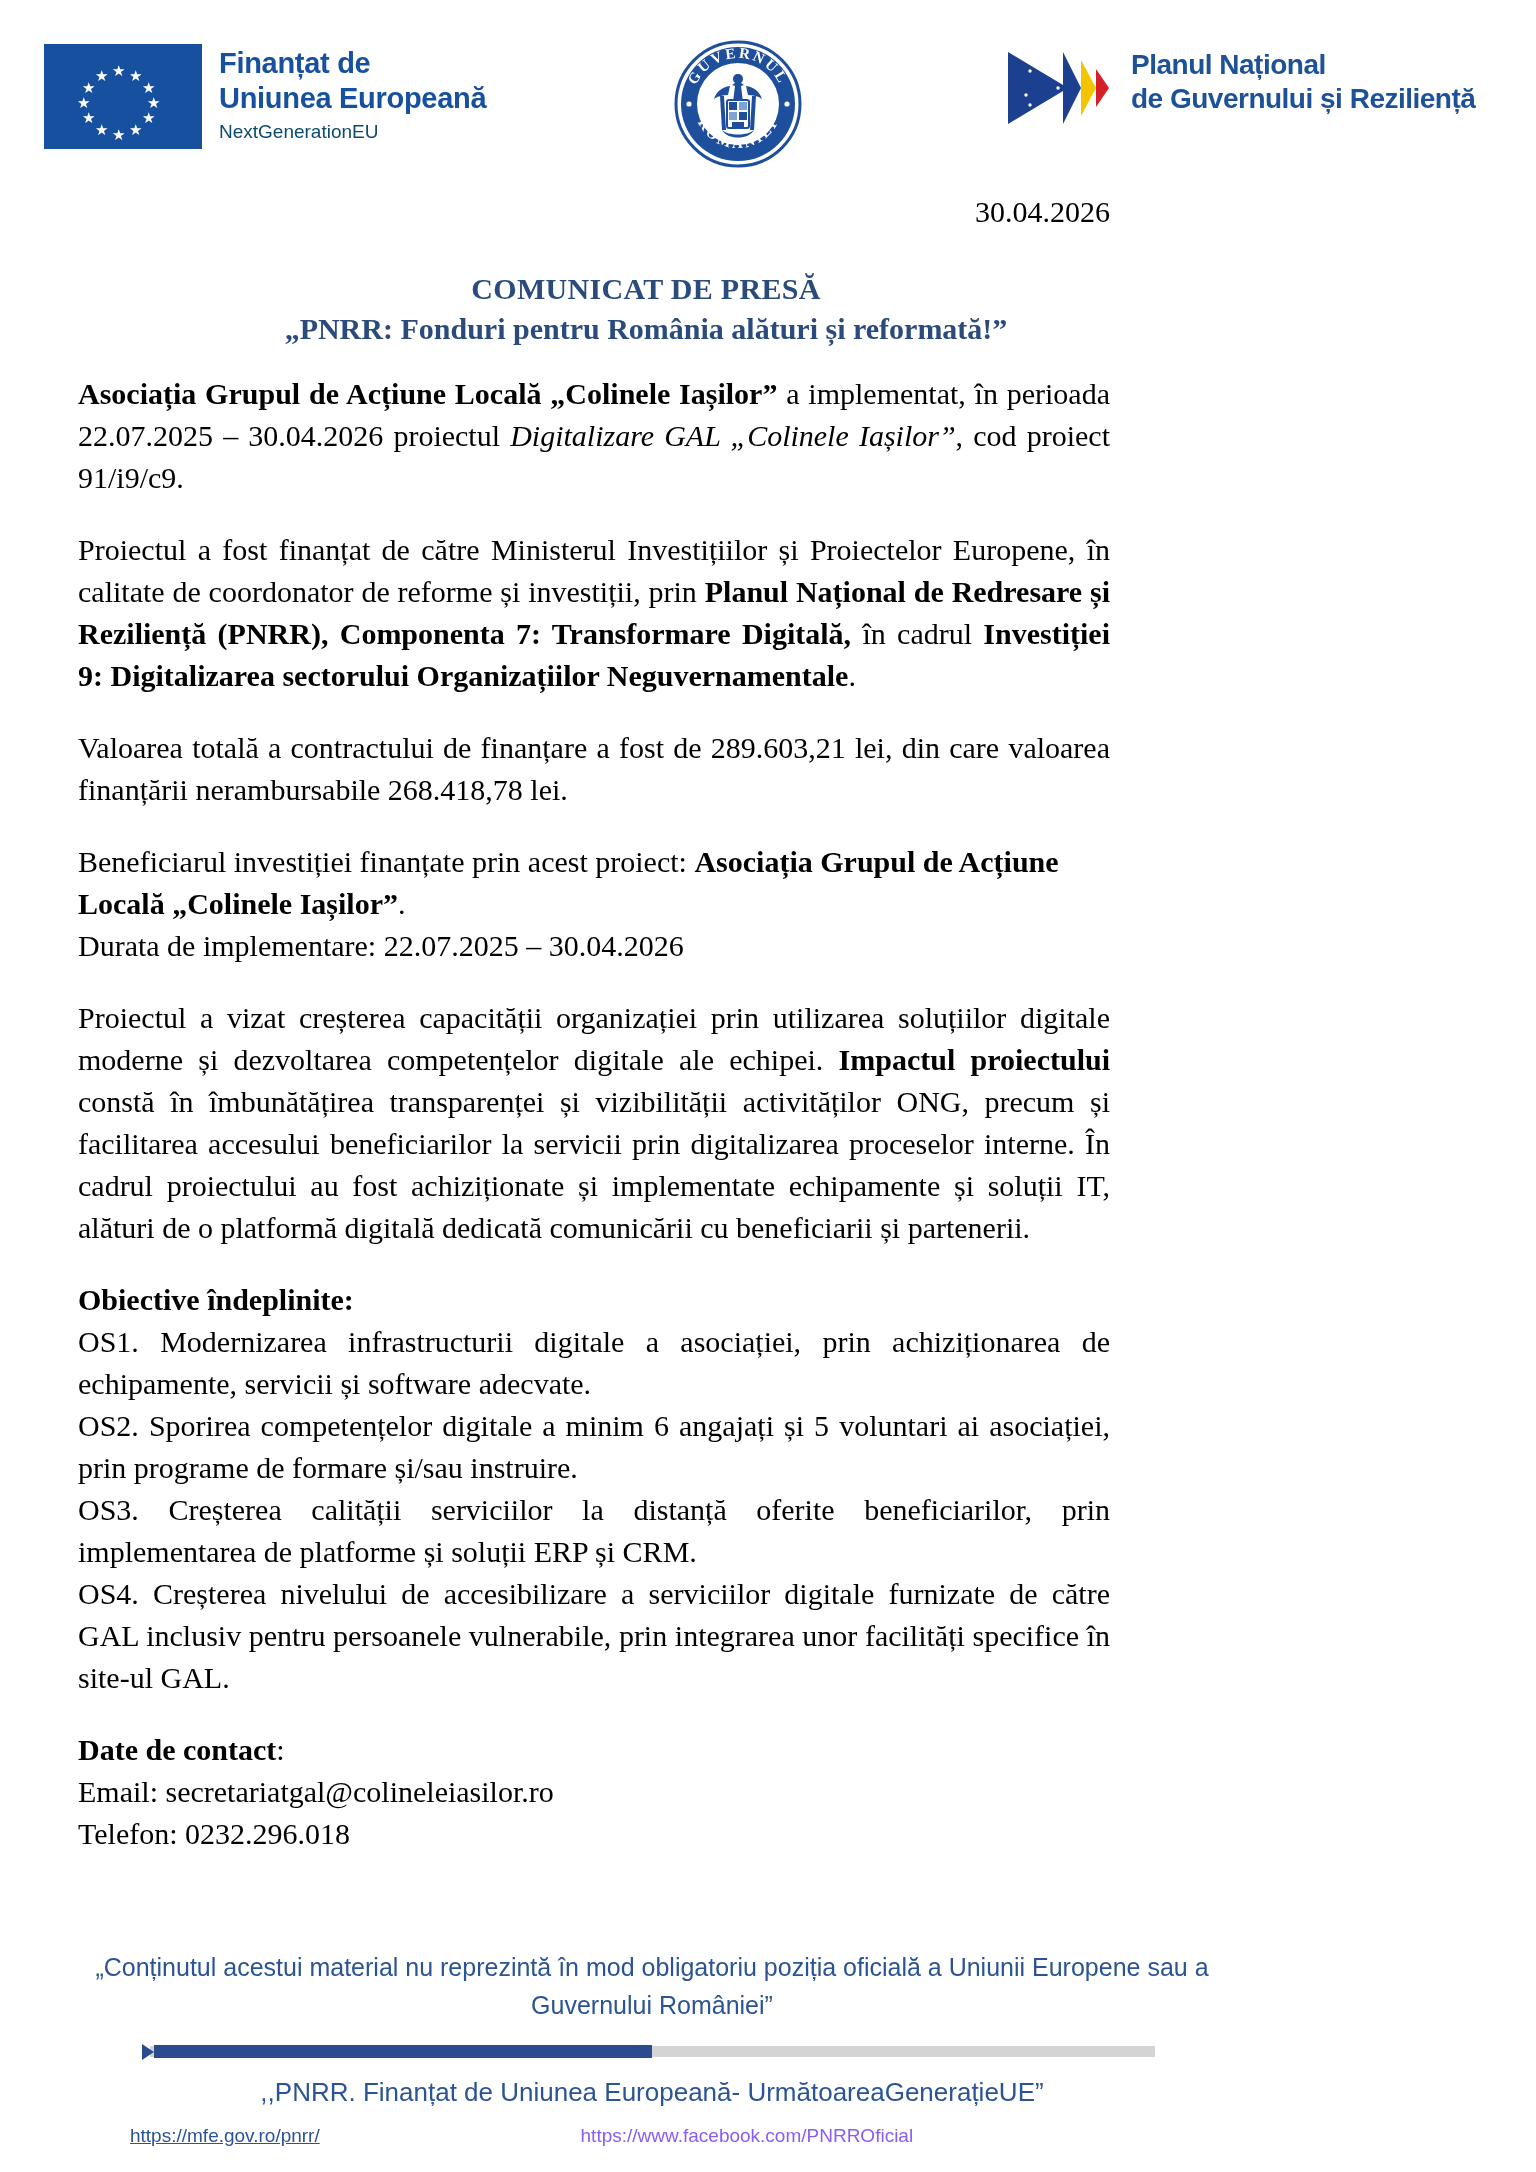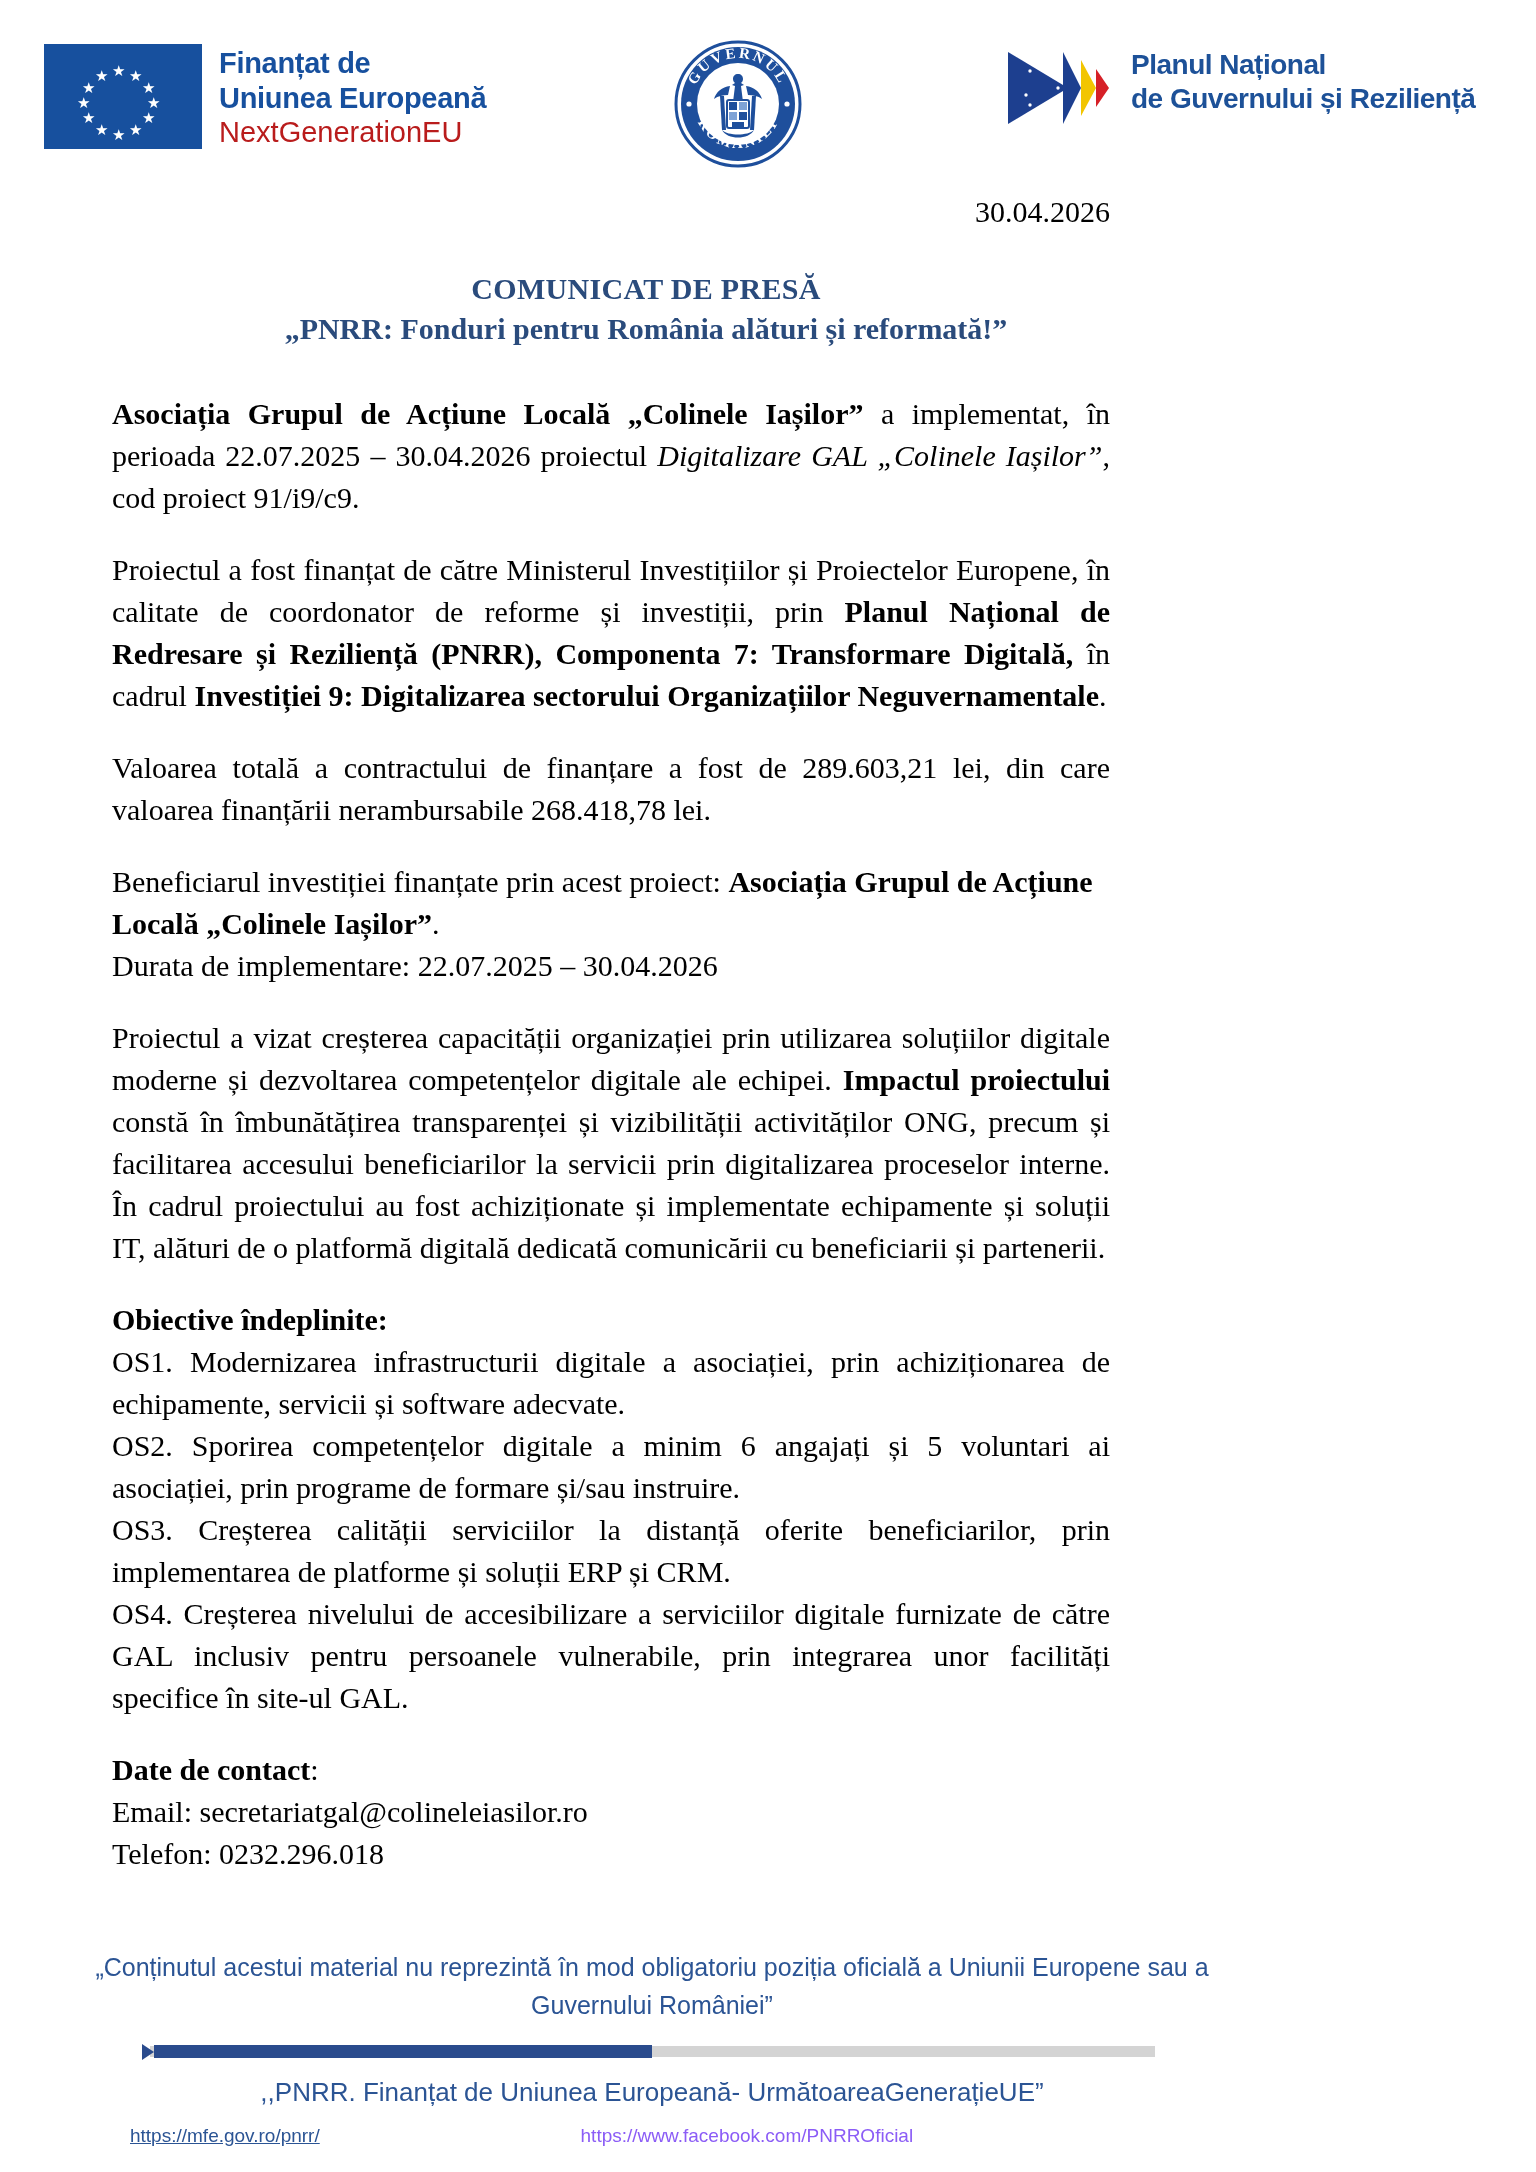--- a/index.html
+++ b/index.html
@@ -56,23 +56,23 @@
     font-weight: bold;
     font-size: 29px;
     line-height: 35px;
     color: #17509e;
     letter-spacing: -0.3px;
     white-space: nowrap;
   }
   .eu-text .l3 {
     font-family: "Liberation Sans", sans-serif;
     font-weight: normal;
-    font-size: 29px;
+    font-size: 19px;
     line-height: 32px;
-    color: #b91c1c;
+    color: #0c4a6e;
     white-space: nowrap;
   }
 
   
   .gov-seal {
     position: absolute;
     left: 672px;
     top: 38px;
     width: 132px;
     height: 132px;
@@ -123,22 +123,22 @@
     line-height: 40px;
     letter-spacing: 0.3px;
   }
   .title-block .t2 {
     font-weight: bold;
     font-size: 30px;
     line-height: 40px;
   }
 
   .content {
-    margin-top: 44px;
-    padding-left: 112px;
+    margin-top: 24px;
+    padding-left: 78px;
     padding-right: 182px;
   }
   .content p {
     margin: 0 0 30px 0;
     font-size: 30px;
     line-height: 42px;
     text-align: justify;
   }
   .content p.tight { margin-bottom: 0; }
   .content p.nojust { text-align: left; }

